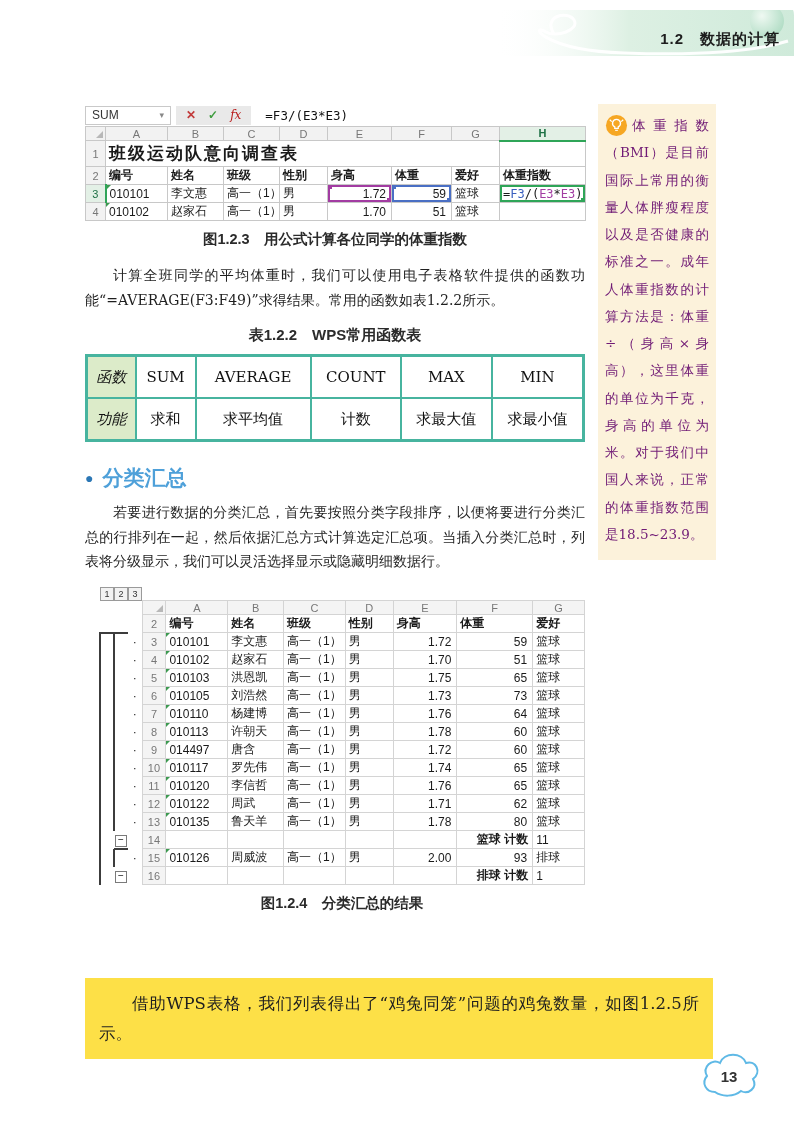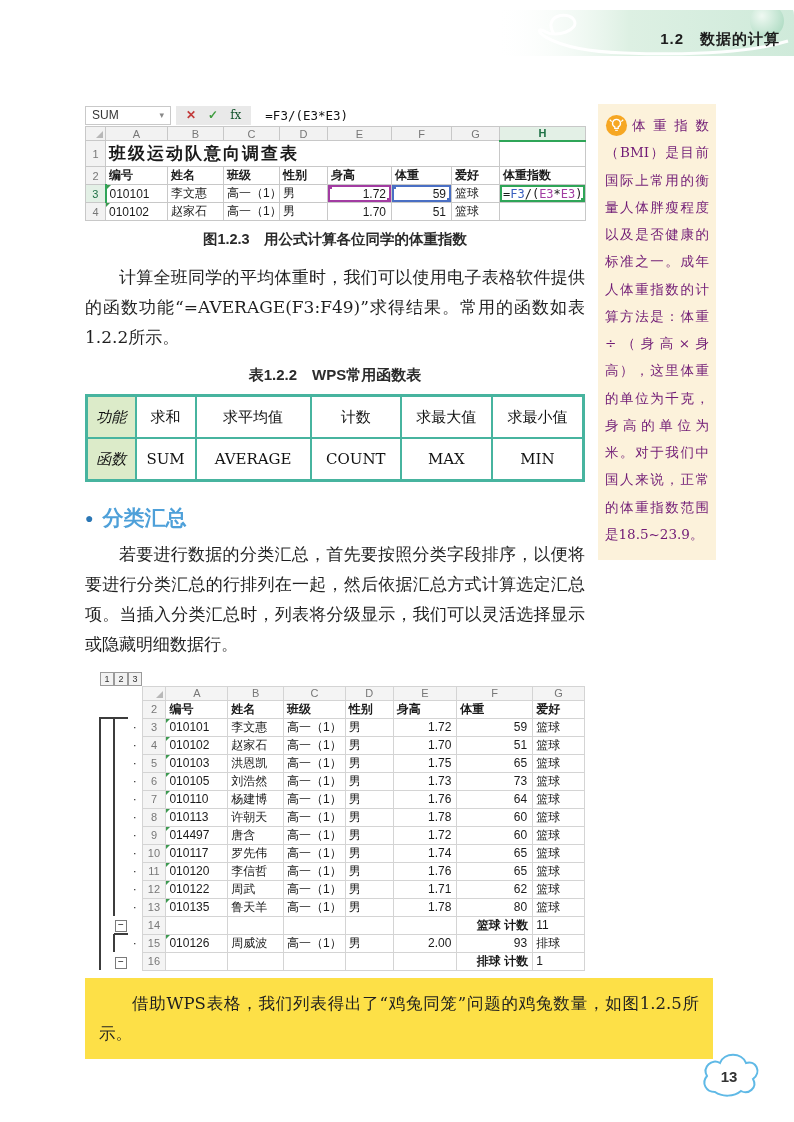--- a/index.html
+++ b/index.html
@@ -14,21 +14,21 @@
   .main{position:absolute;left:85px;top:106px;width:500px;}
 
   
   .fbar{display:flex;align-items:stretch;height:19px;line-height:19px;margin-bottom:1px;font-size:12px;}
   .namebox{width:86px;border:1px solid #C9C9C9;background:#fff;display:flex;justify-content:space-between;
            align-items:center;padding:0 6px;color:#333;box-sizing:border-box;}
   .caret{color:#888;font-size:9px;}
   .fbtns{background:#E9E9E9;margin-left:5px;padding:0 10px;display:flex;gap:12px;align-items:center;}
   .fb-x{color:#C23B3B;font-weight:bold;}
   .fb-ok{color:#3F9D3F;font-weight:bold;}
-  .fb-fx{font-family:"DejaVu Serif",serif;color:#14532d;}
+  .fb-fx{font-style:italic;font-family:"DejaVu Serif",serif;color:#b91c1c;}
   .ftext{margin-left:14px;font-family:"DejaVu Sans Mono",monospace;font-size:12.5px;color:#111;}
 
   
   .st{border-collapse:collapse;table-layout:fixed;width:500px;}
   .st td{border:1px solid #C8C8C8;font-size:12px;padding:0 3px;height:17px;overflow:hidden;
          white-space:nowrap;background:#fff;color:#1a1a1a;position:relative;box-sizing:border-box;}
   .st .ch{background:#F2F2F2;color:#777;text-align:center;font-size:11px;height:14px;}
   .st .rn{background:#F2F2F2;color:#777;text-align:center;font-size:11px;}
   .st .hl-col{background:#E3F0E6;color:#1E7145;border-bottom:2px solid #2FA558;font-weight:bold;}
   .st .hl-rn{background:#E3F0E6;color:#1E7145;border-right:2px solid #2FA558;}
@@ -42,21 +42,21 @@
   .sel-f{box-shadow:inset 0 0 0 2px #4A6FC4;}
   .sel-f::before{content:"";position:absolute;left:0;top:0;width:4px;height:4px;background:#4A6FC4;}
   .sel-f::after{content:"";position:absolute;right:0;bottom:0;width:4px;height:4px;background:#4A6FC4;}
   .sel-h{box-shadow:inset 0 0 0 2px #2FA558;font-family:"DejaVu Sans Mono",monospace;font-size:11.5px;}
   .sel-h::after{content:"";position:absolute;right:0;bottom:0;width:4px;height:4px;background:#2FA558;}
   .ref-b{color:#3A5FBF;}
   .ref-p{color:#A23CA2;margin-top:20px;}
 
   .cap{text-align:center;font-weight:bold;font-size:14.5px;color:#2b2b2b;margin:9px 0 14px;}
 
-  .body-p{font-family:"DejaVu Serif",serif;font-size:17px;line-height:1.75;text-align:justify;
+  .body-p{font-family:"DejaVu Serif",serif;font-size:14px;line-height:1.75;text-align:justify;
           text-indent:2em;color:#1f1f1f;margin:6px 0;}
 
   .tbl-cap{text-align:center;font-weight:bold;font-size:15px;margin:14px 0 9px;color:#2b2b2b;}
 
   
   .ftab{border-collapse:collapse;width:500px;border:3px solid #47B49F;}
   .ftab td{border:2px solid #47B49F;height:38px;text-align:center;font-size:15px;color:#111;background:#fff;
            font-family:"DejaVu Serif",serif;}
   .ftab .fhead{background:#DCEBC9;font-style:italic;}
 
@@ -217,34 +217,34 @@
       <div class="cap">图1.2.3　用公式计算各位同学的体重指数</div>
     </div>
 
     <p class="body-p">计算全班同学的平均体重时，我们可以使用电子表格软件提供的函数功能“=AVERAGE(F3:F49)”求得结果。常用的函数如表1.2.2所示。</p>
 
     <div class="tbl-cap">表1.2.2　WPS常用函数表</div>
 
     <table class="ftab">
       <tbody>
           <tr>
+        <td class="fhead">函数</td>
+        <td>SUM</td>
+        <td>AVERAGE</td>
+        <td>COUNT</td>
+        <td>MAX</td>
+        <td>MIN</td>
+      </tr>
+      <tr>
         <td class="fhead">功能</td>
         <td>求和</td>
         <td>求平均值</td>
         <td>计数</td>
         <td>求最大值</td>
         <td>求最小值</td>
-      </tr>
-      <tr>
-        <td class="fhead">函数</td>
-        <td>SUM</td>
-        <td>AVERAGE</td>
-        <td>COUNT</td>
-        <td>MAX</td>
-        <td>MIN</td>
       </tr>
     </tbody>
       </table>
 
     <div class="sec-head">
       <span class="bullet">●</span>
       <span>分类汇总</span>
     </div>
     <p class="body-p">若要进行数据的分类汇总，首先要按照分类字段排序，以便将要进行分类汇总的行排列在一起，然后依据汇总方式计算选定汇总项。当插入分类汇总时，列表将分级显示，我们可以灵活选择显示或隐藏明细数据行。</p>
 

